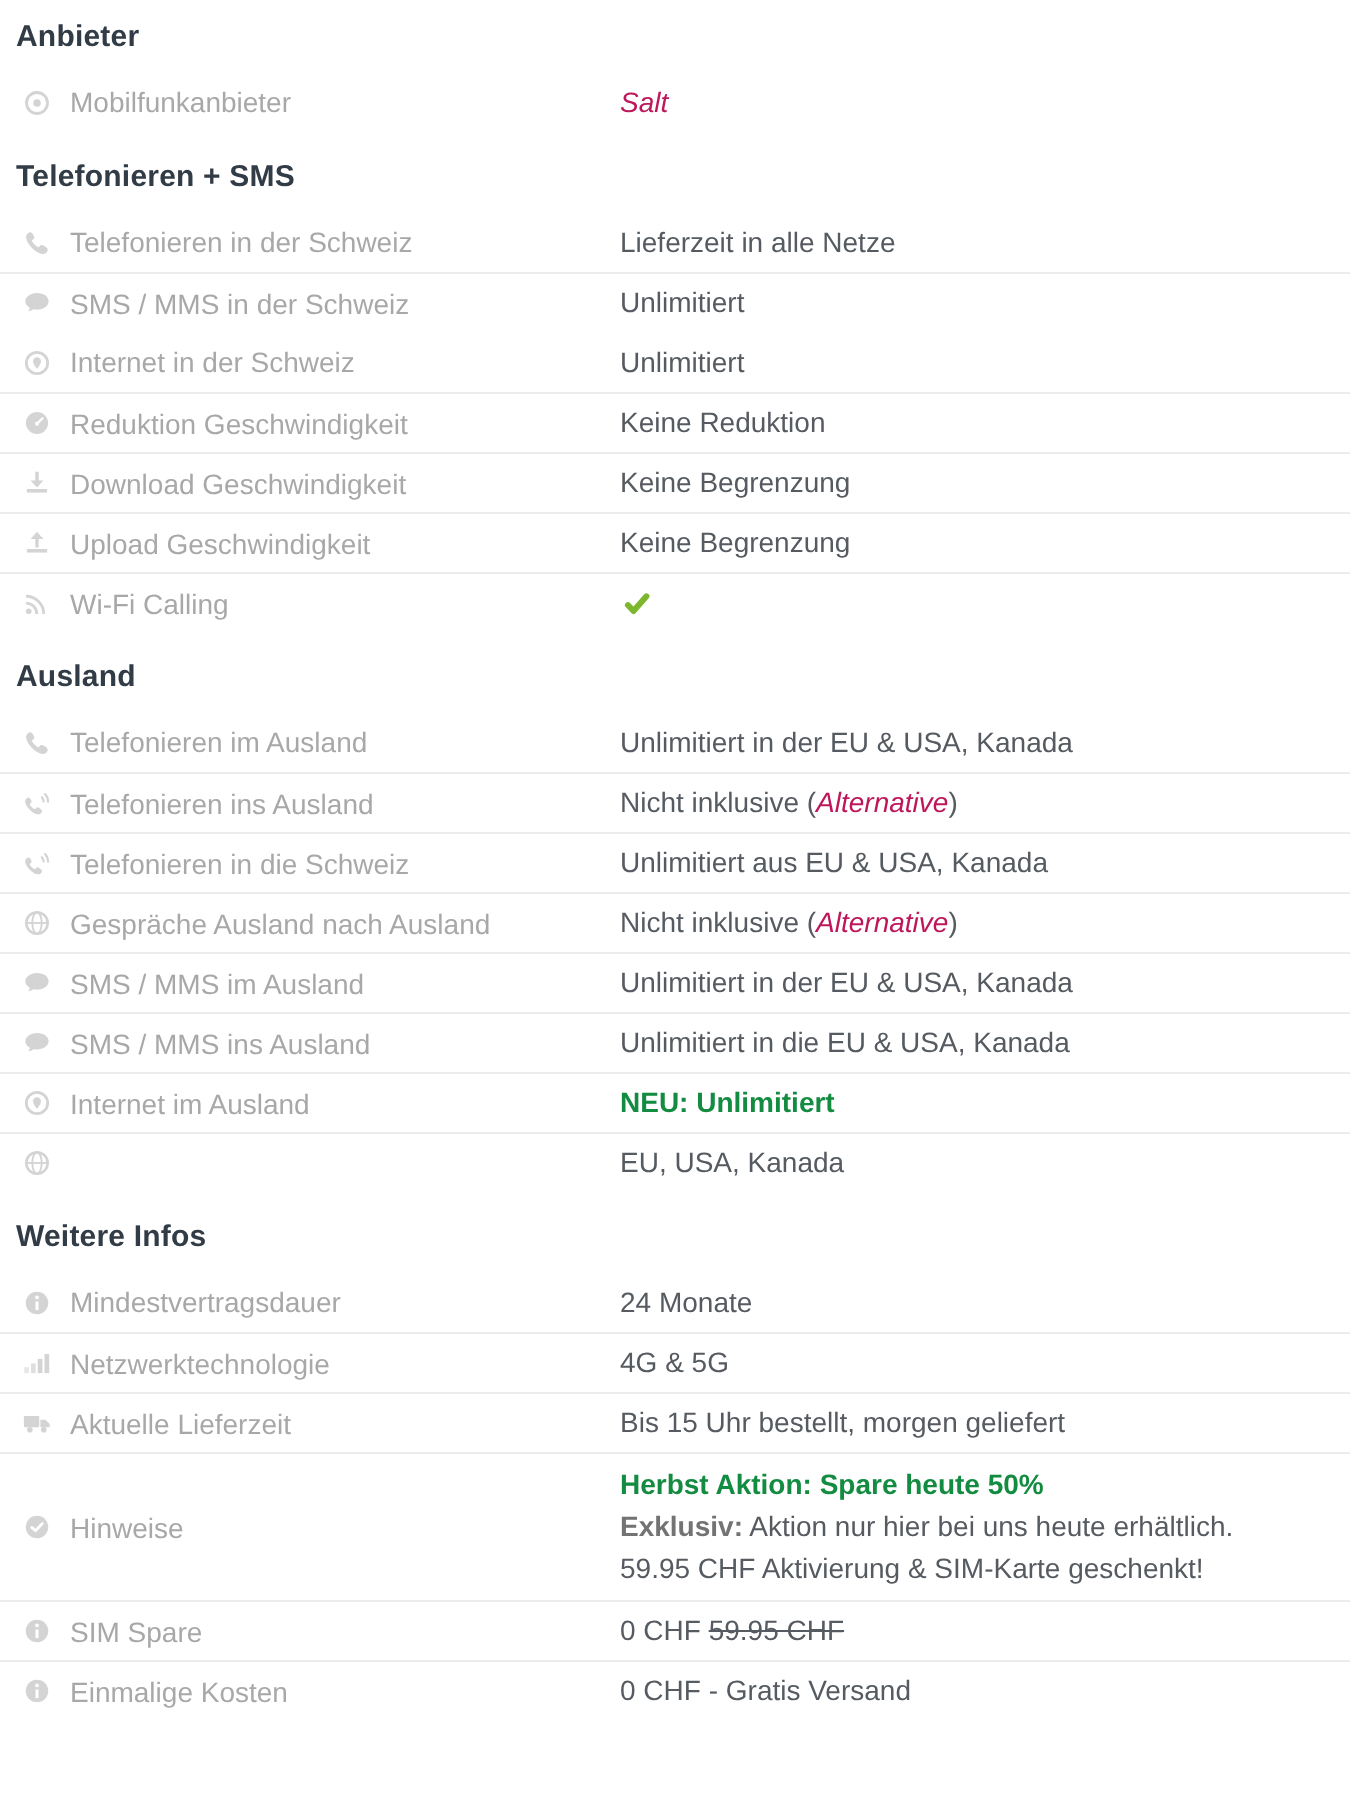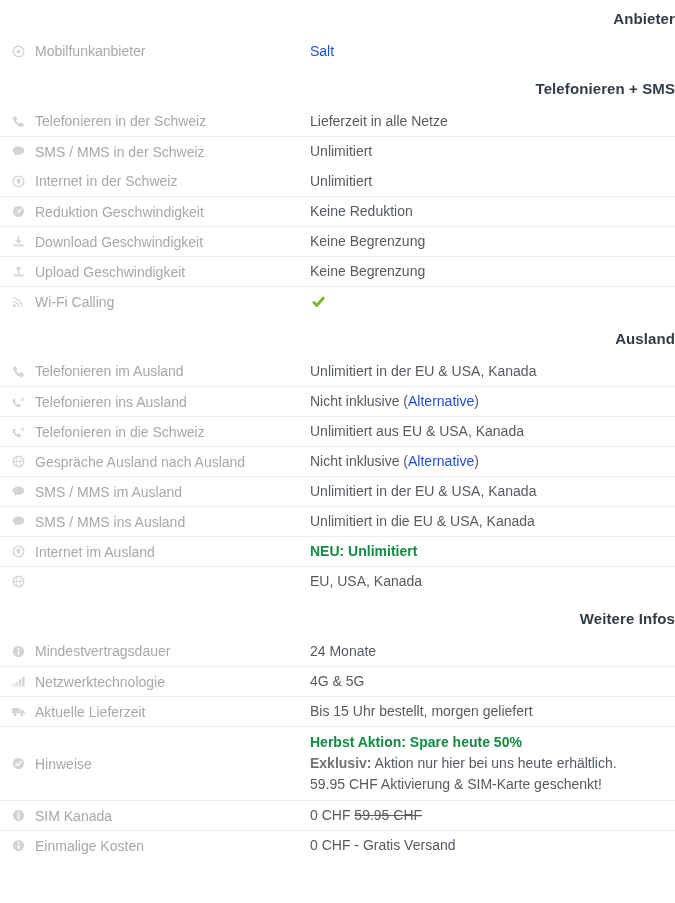--- a/index.html
+++ b/index.html
@@ -4,41 +4,41 @@
 <style>
   html,body{margin:0;padding:0;background:#ffffff;}
   body{
     width:675px;height:903px;overflow:hidden;
     font-family:"Liberation Sans","DejaVu Sans",sans-serif;
     -webkit-font-smoothing:antialiased;
   }
   .wrap{width:675px;padding-top:6px;box-sizing:border-box;}
   h2.section-heading{
     font-size:15px;line-height:21px;font-weight:bold;color:#323c46;
-    margin:12px 0 7px;padding-left:8px;letter-spacing:.1px;text-align:right;
+    margin:12px 0 7px;padding-left:8px;letter-spacing:.1px;
   }
   h2.section-heading:first-child{margin-top:2px;}
   .rows .row + .row{border-top:1px solid #ececec;}
   .row{display:flex;align-items:center;min-height:30px;box-sizing:border-box;}
   .row.multi{align-items:center;padding:5px 0;}
   .cell-label{
     width:310px;flex:0 0 310px;display:flex;align-items:center;gap:9px;
     padding-left:10px;box-sizing:border-box;
   }
   .icon{
     width:16px;height:16px;flex:0 0 16px;display:inline-flex;align-items:center;
     justify-content:center;color:#d4d4d4;
   }
   .icon svg{width:15px;height:15px;display:block;}
   .label{
     font-size:14px;font-weight:normal;color:#a8a8a8;white-space:nowrap;
   }
   .cell-value{flex:1;font-size:14px;color:#565b61;line-height:21px;}
   .cell-value .line{min-height:21px;}
-  .seg-link{color:#1d4ed8;text-decoration:none;cursor:pointer;}
+  .seg-link{color:#be185d;text-decoration:none;cursor:pointer;font-style:italic;}
   .seg-green{color:#138b40;font-weight:bold;}
   .seg-bold{color:#737373;font-weight:bold;}
   .seg-strike{text-decoration:line-through;}
   .check-val{display:inline-flex;width:17px;height:14px;vertical-align:middle;}
   .check-val svg{width:17px;height:14px;}
 </style>
 </head>
 <body>
 
 <div class="wrap" id="table">
@@ -352,21 +352,21 @@
       </div>
       <div class="row">
         <div class="cell-label">
           <span class="icon">
             <svg viewBox="0 0 16 16">
               <circle cx="8" cy="8" r="6" fill="currentColor"></circle>
               <rect x="7.2" y="7.2" width="1.6" height="4.6" fill="#fff"></rect>
               <circle cx="8" cy="5" r="1" fill="#fff"></circle>
             </svg>
           </span>
-          <span class="label">SIM Kanada</span>
+          <span class="label">SIM Spare</span>
         </div>
         <div class="cell-value">
           <div class="line"><span class="">0 CHF </span><span class="seg-strike">59.95 CHF</span></div>
         </div>
       </div>
       <div class="row">
         <div class="cell-label">
           <span class="icon">
             <svg viewBox="0 0 16 16">
               <circle cx="8" cy="8" r="6" fill="currentColor"></circle>

